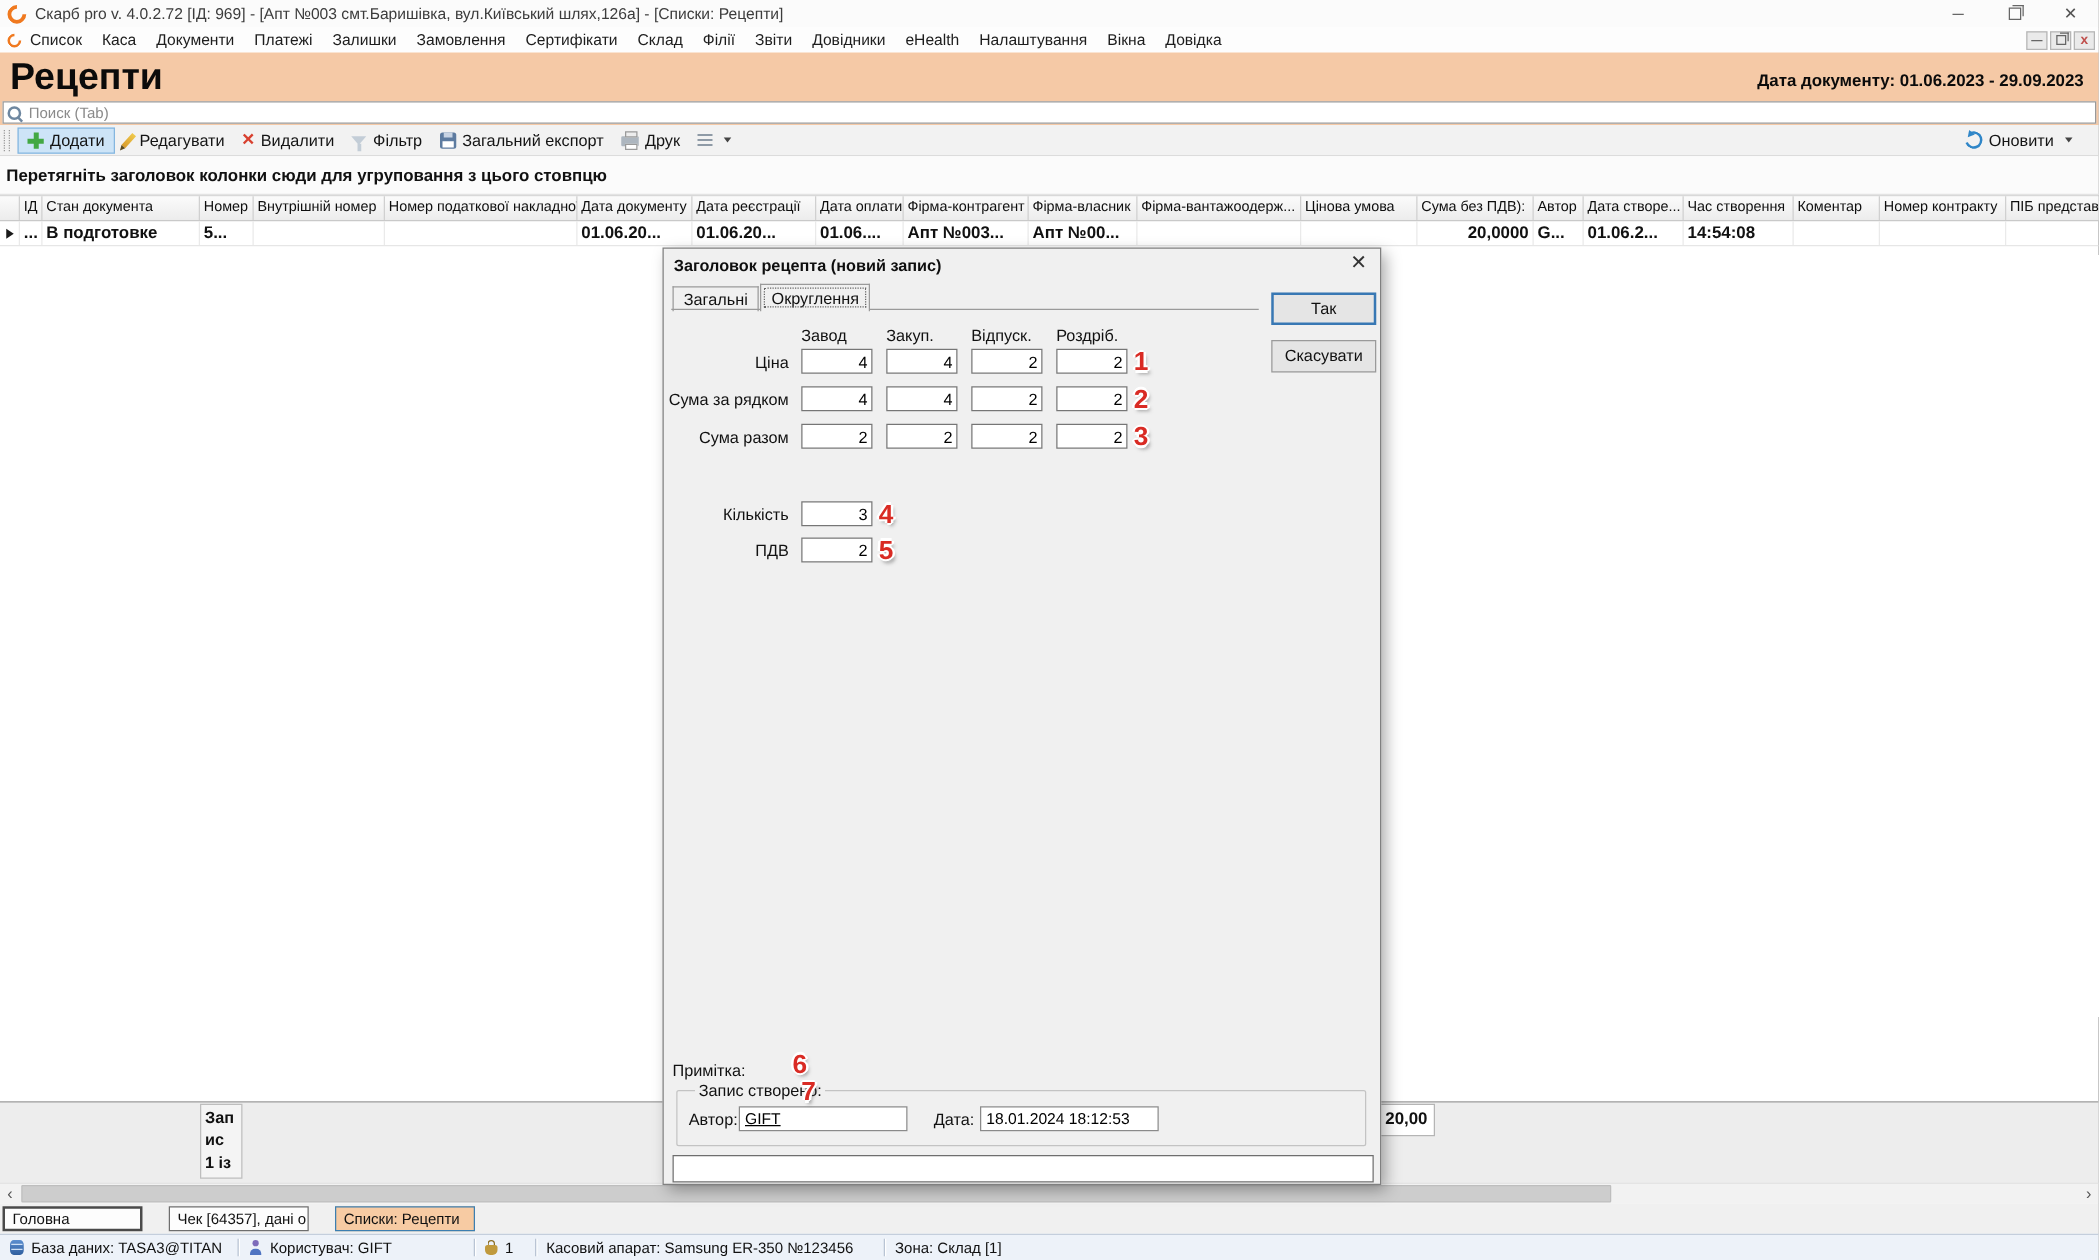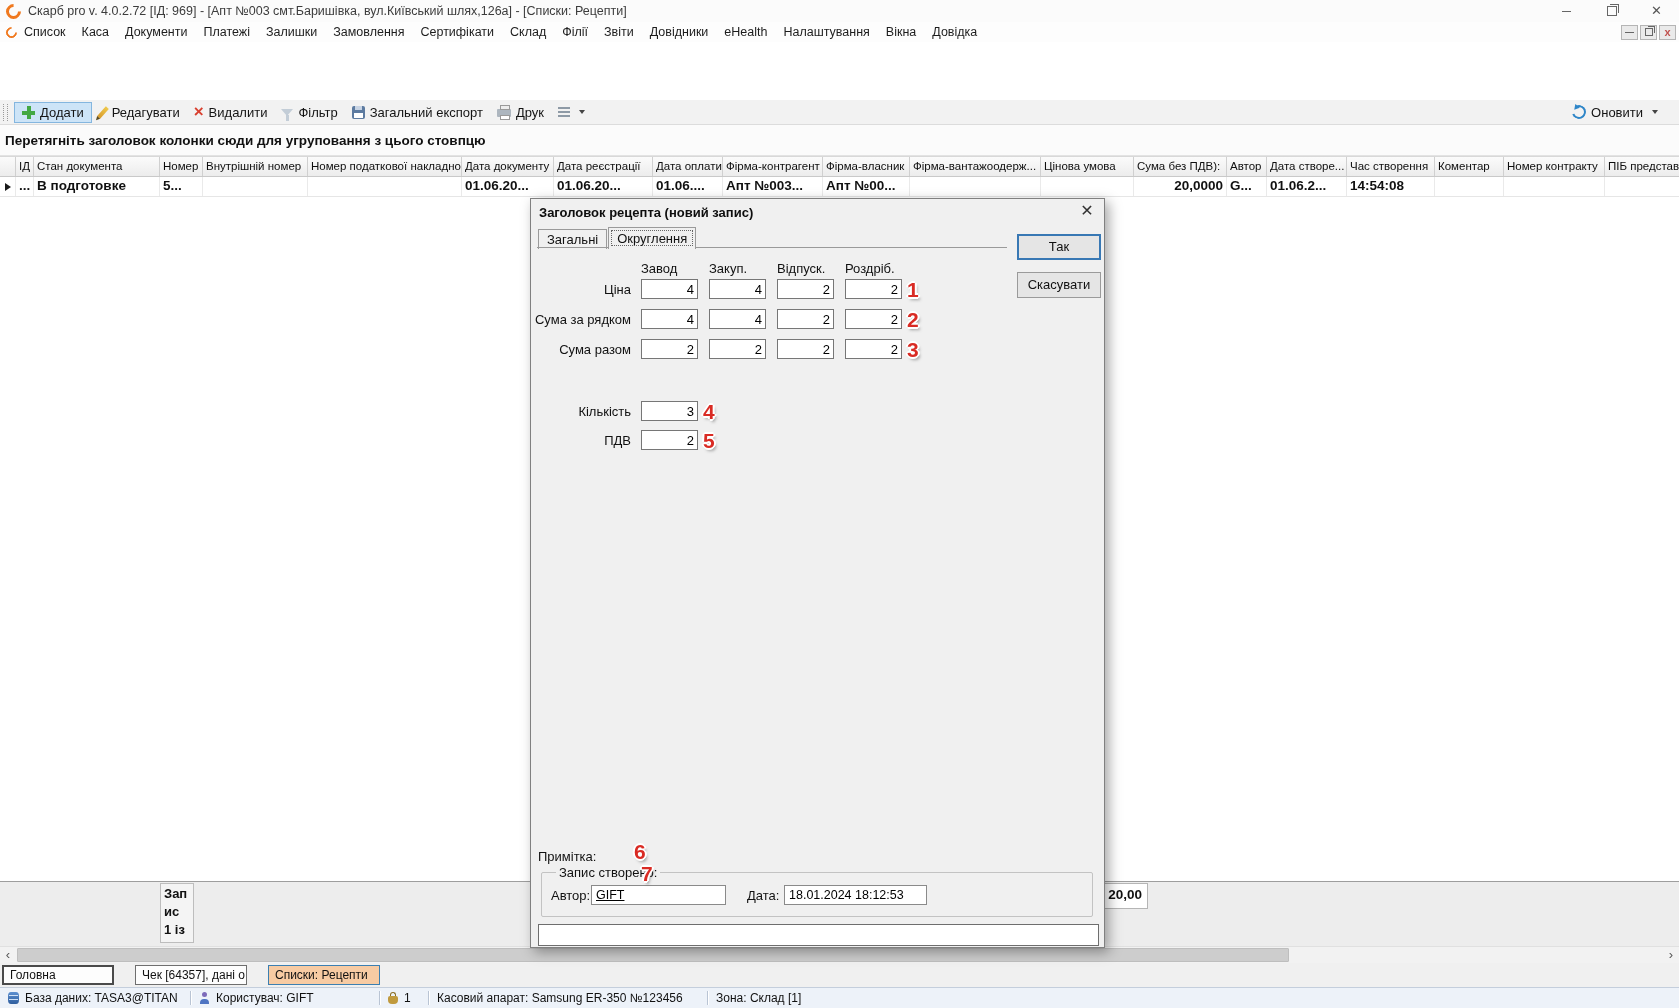--- a/index.html
+++ b/index.html
@@ -185,21 +185,29 @@
         </div>
       <div class="mdibtn">
           <span class="glyph-restore"></span>
         </div>
       <div class="mdibtn">
           <span class="mdi-x">x</span>
         </div>
     </div>
   </div>
 
-
+  <div class="peach">
+    <div class="page-title">Рецепти</div>
+    <div class="daterange">Дата документу: 01.06.2023 - 29.09.2023</div>
+  </div>
+
+  <div class="searchbox">
+    <span class="ic-mag"></span>
+    <input type="text" placeholder="Поиск (Tab)" style="">
+  </div>
 
   <div class="toolbar">
     <span class="grip"></span>
     <div class="tbtn selected">
       <span class="ic-plus"></span>
       <span>Додати</span>
     </div>
     <div class="tbtn">
       <span class="ic-pencil"></span>
       <span>Редагувати</span>

